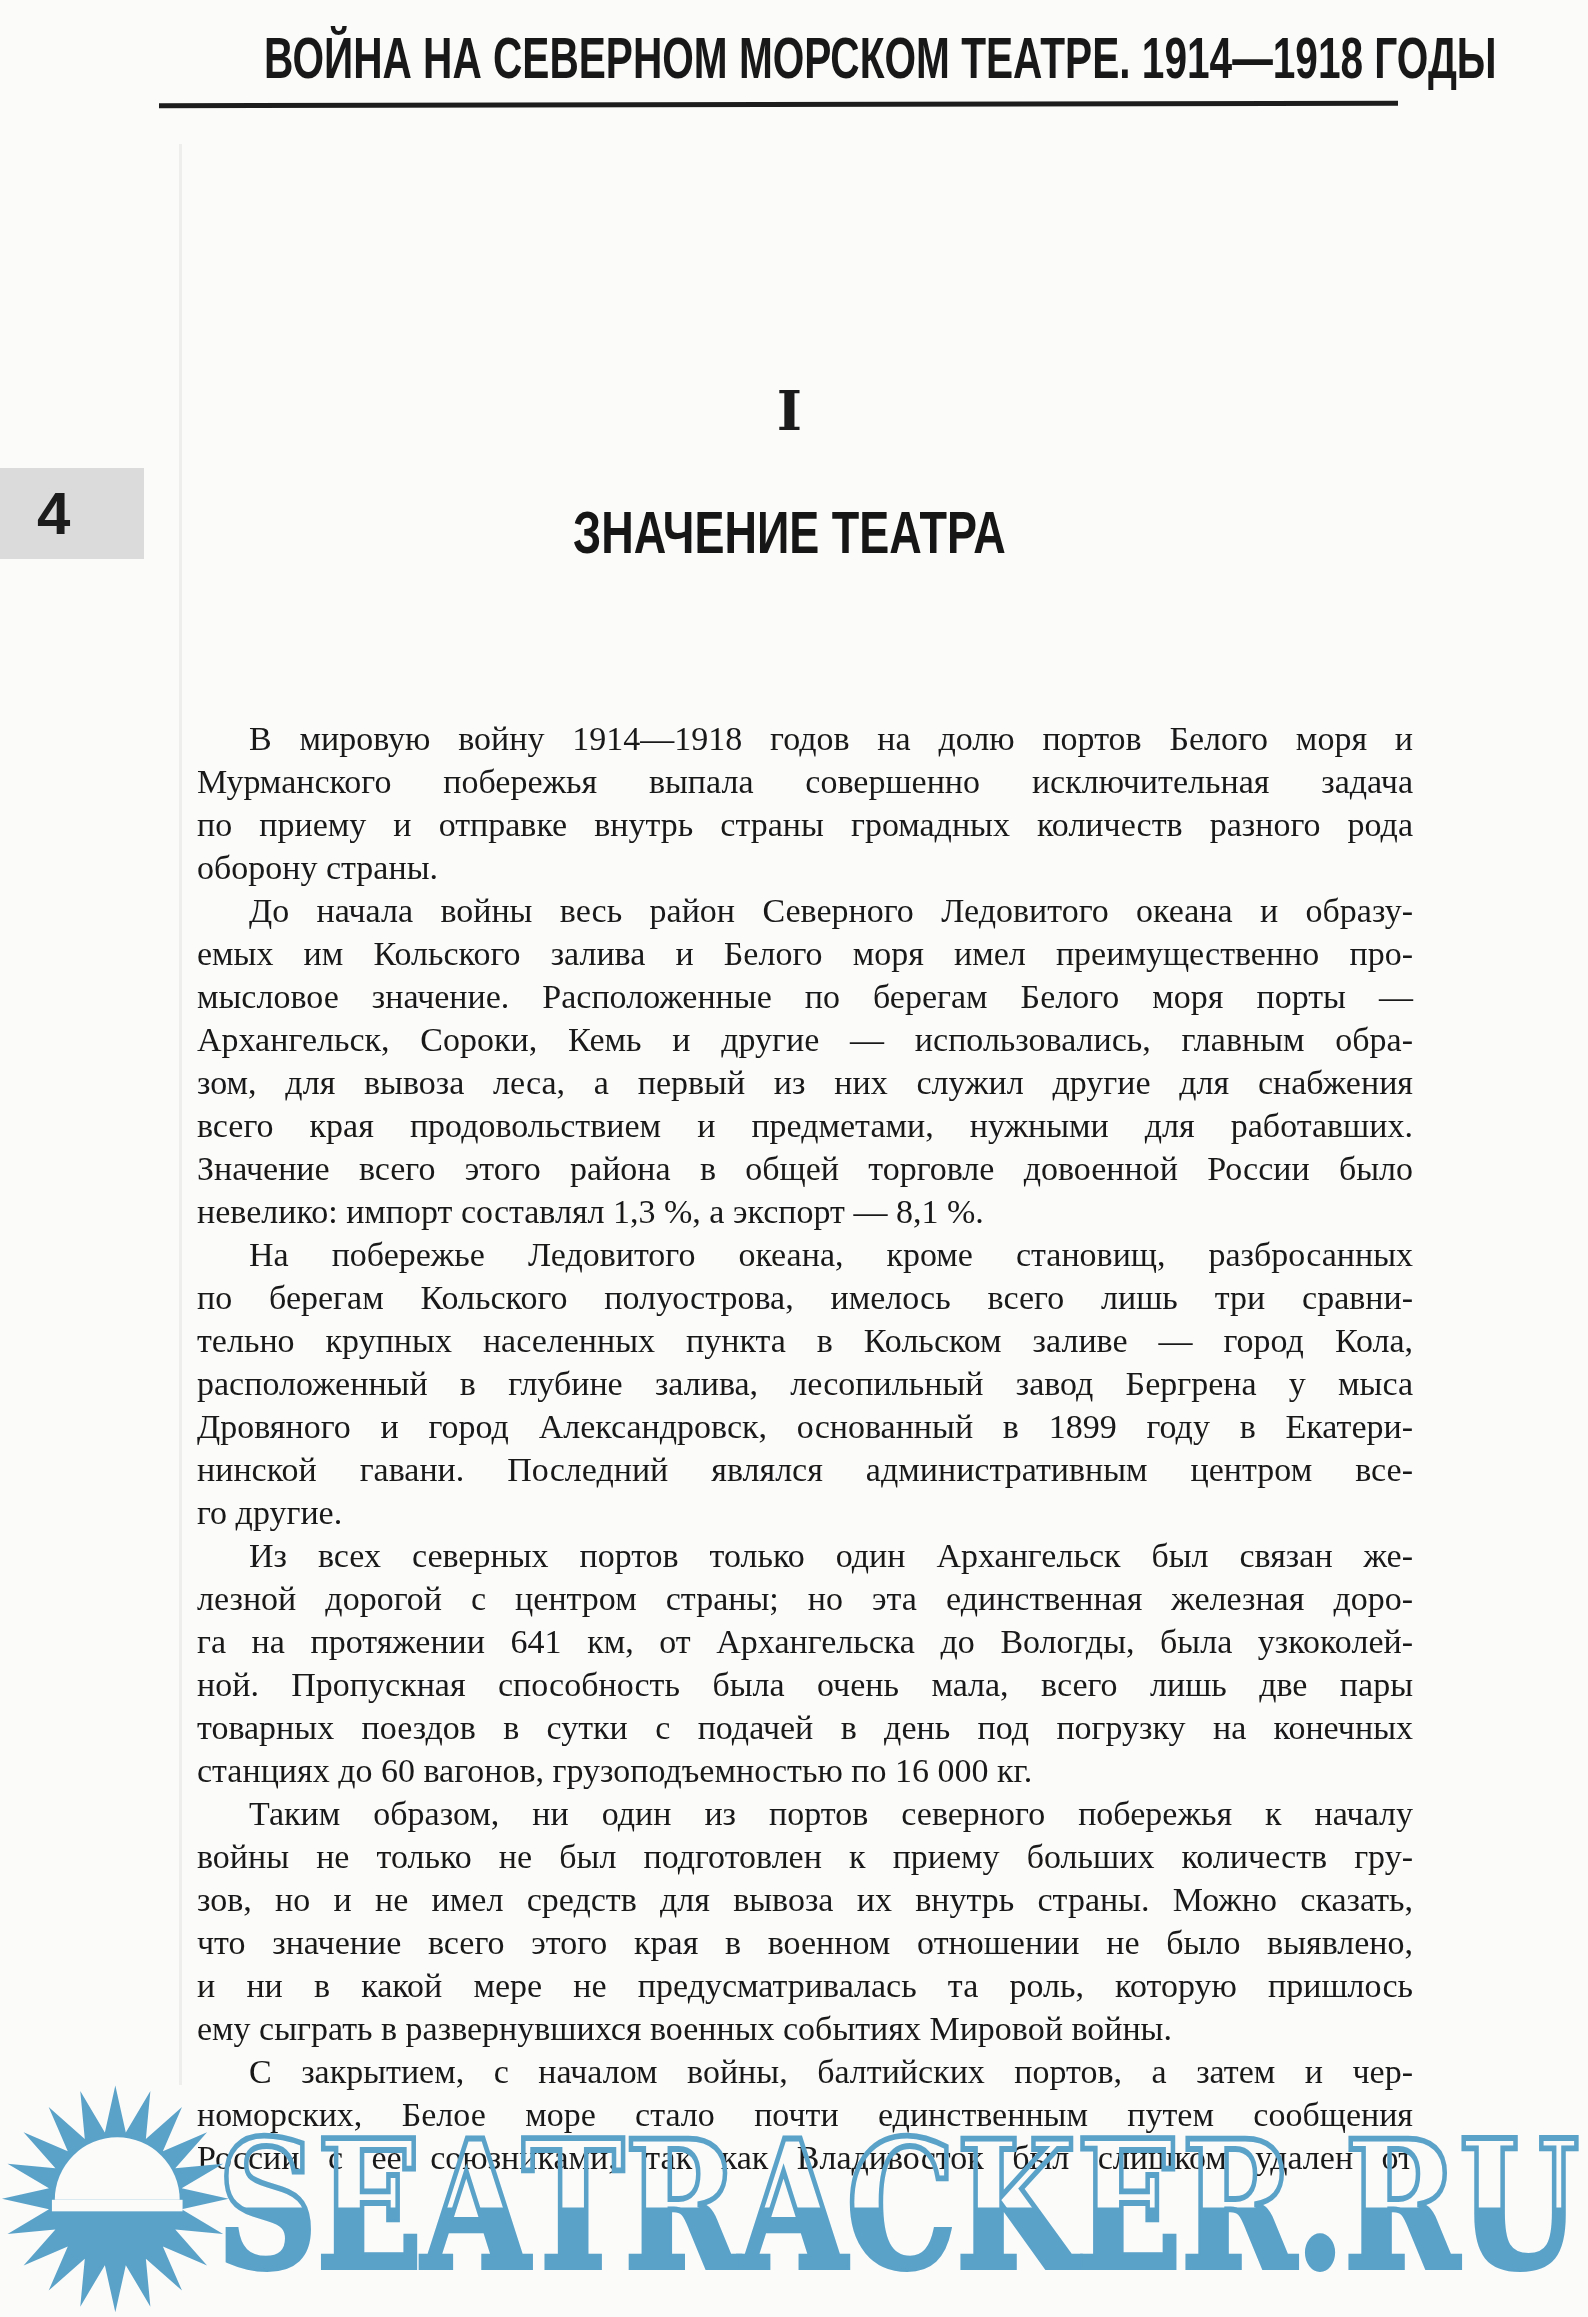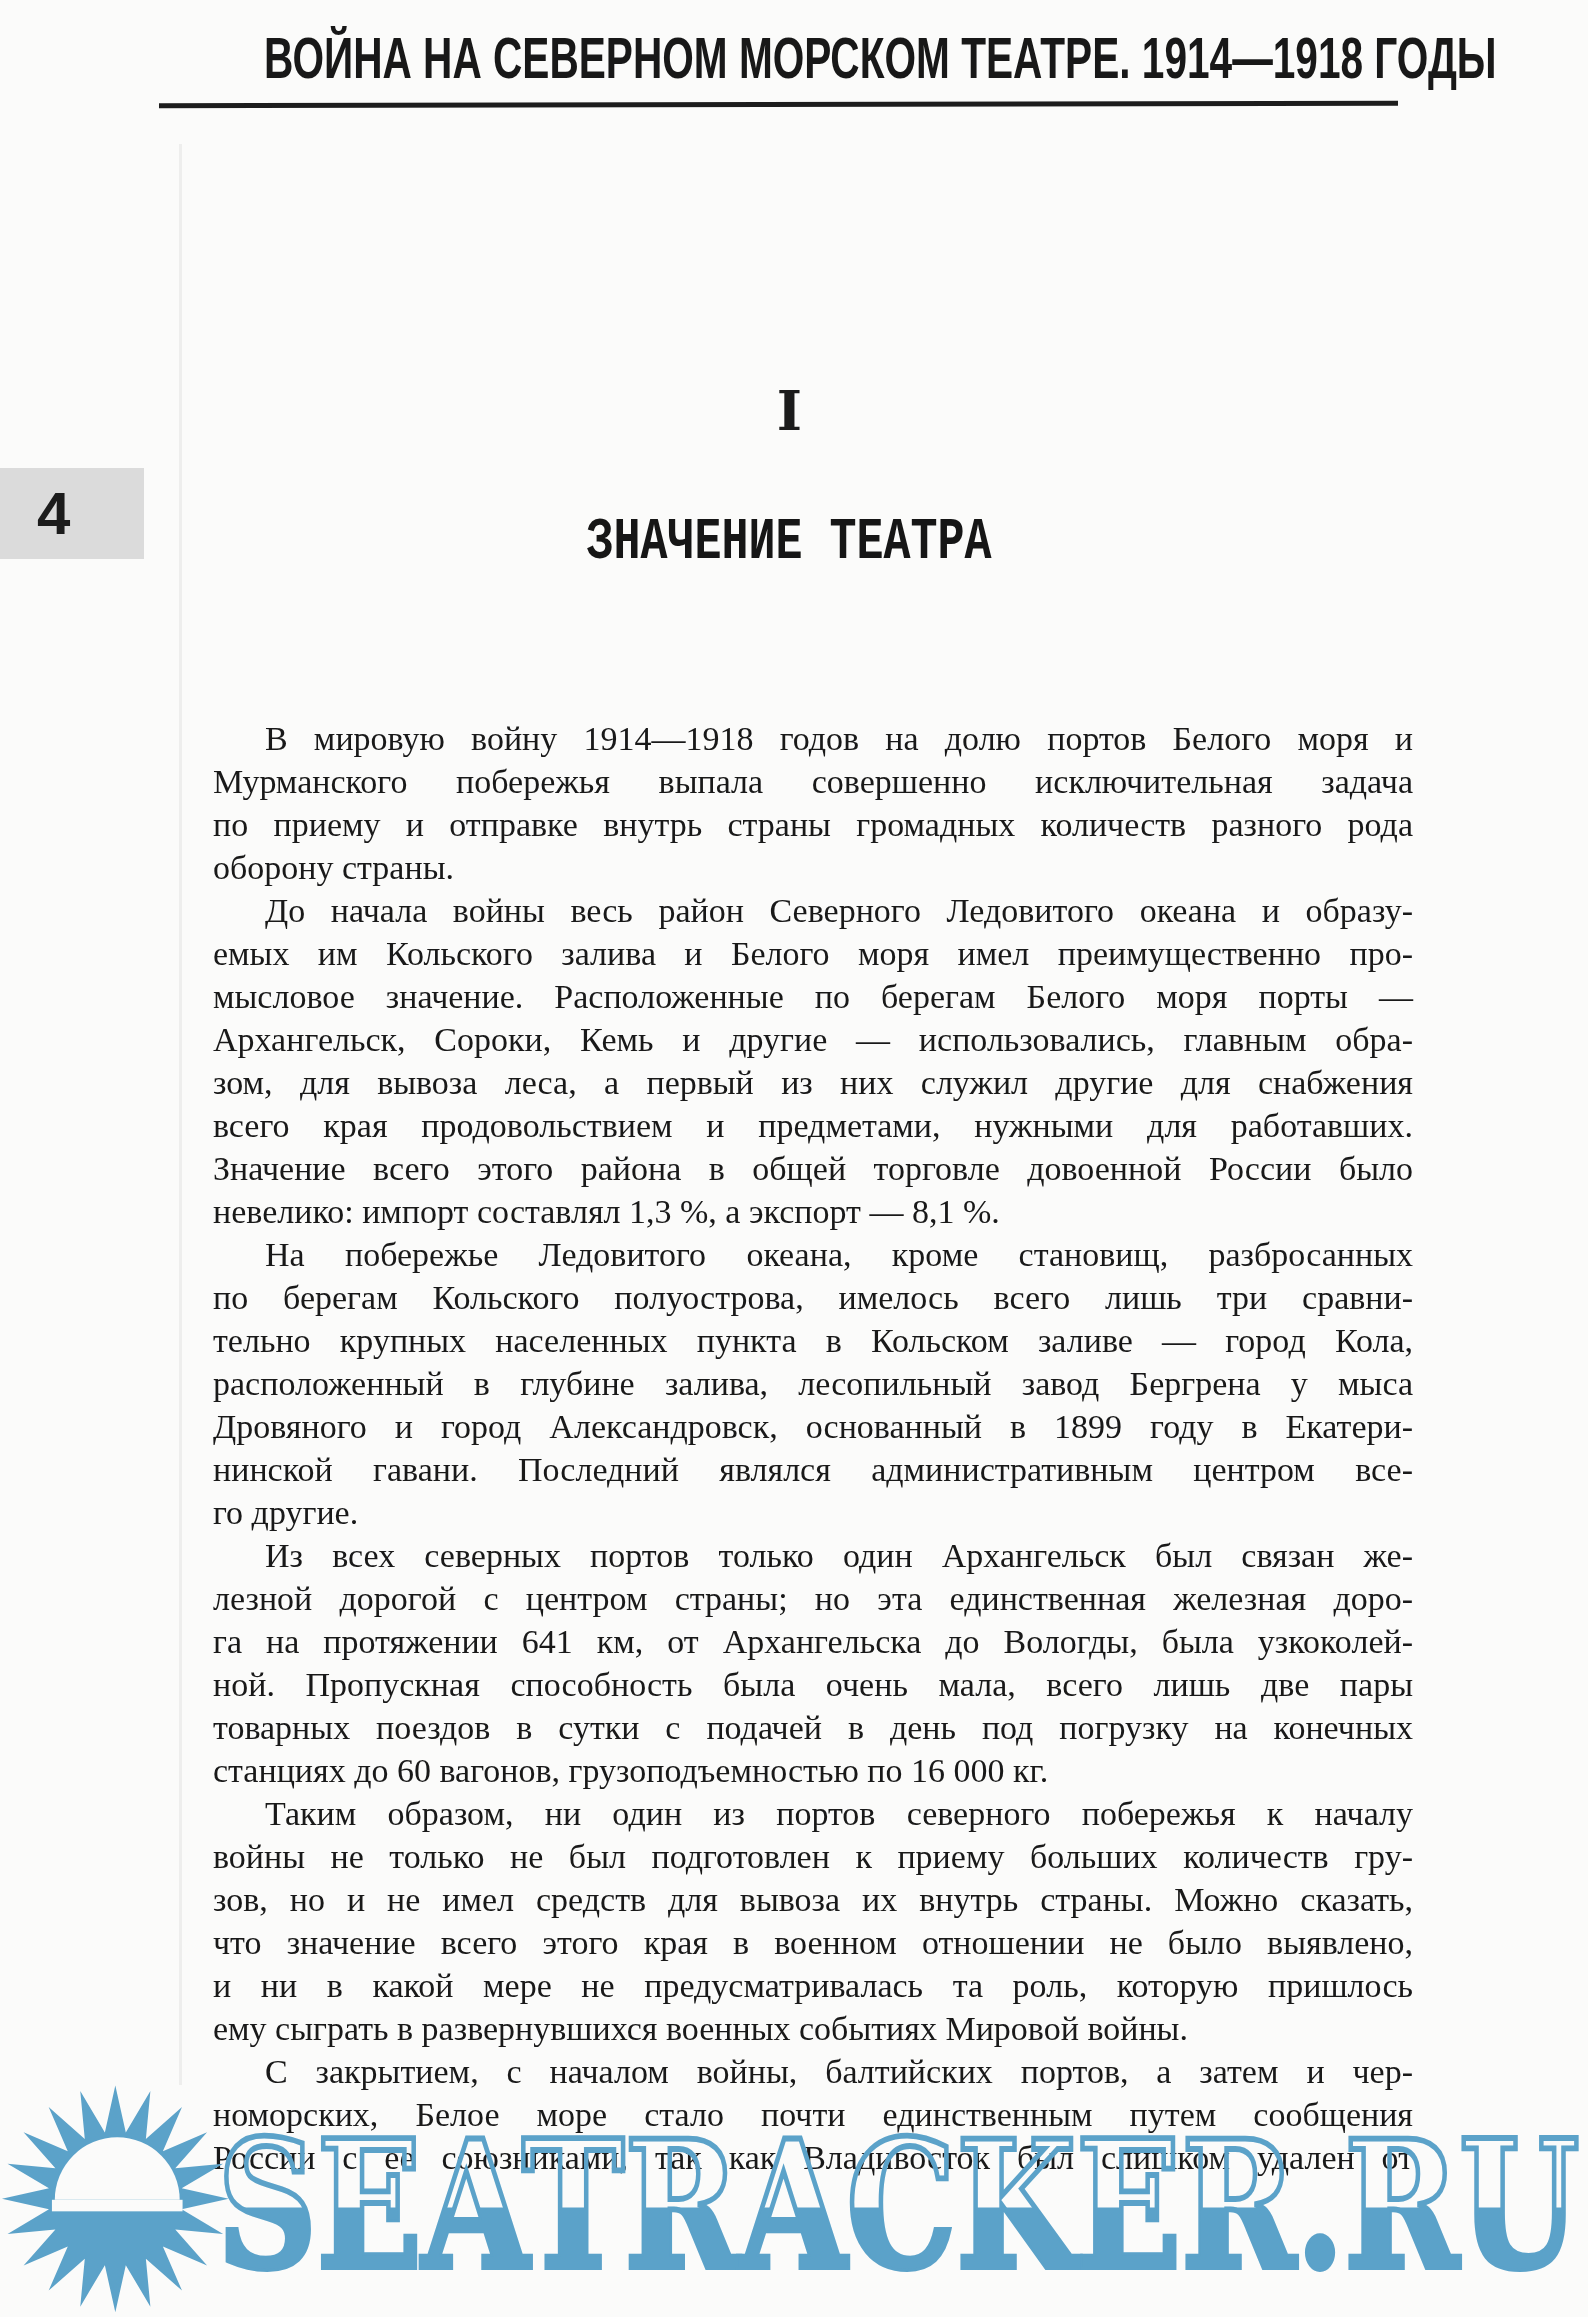--- a/index.html
+++ b/index.html
@@ -41,37 +41,36 @@
     font-weight:bold;font-size:60px;color:#1c1c1c;
   }
   .pagenum-box span{display:inline-block;margin-left:37px;}
 
   .centered{position:absolute;left:0;width:1579px;text-align:center;}
   .chapter-num{
     top:384px;font-family:"DejaVu Serif", serif;
     font-weight:bold;font-size:54px;line-height:54px;color:#1b1b1b;
   }
   .chapter-title{
-    top:503px;font-family:Liberation Mono, monospace;
+    top:503px;font-family:Liberation Sans, sans-serif;
     font-weight:bold;font-size:60px;line-height:60px;color:#161616;
     white-space:nowrap;
-    margin-top:9px;
   }
   .chapter-title .ct-inner{display:inline-block;transform:scale(0.75,1);transform-origin:center;}
 
   
   .body-text{
     position:absolute;left:197px;top:717px;width:1216px;
     font-family:"Liberation Serif", serif;
     font-size:34px;line-height:43px;color:#191919;
   }
   .body-text .line{
     text-align:justify;
     text-align-last:justify;
-    height:43px;overflow:visible;white-space:normal;margin-left:16px;
+    height:43px;overflow:visible;white-space:normal;
   }
   .body-text .line.first{text-indent:52px;}
   .body-text .line.last{text-align:right;text-align-last:left;}
 
   
   .watermark{position:absolute;left:0;top:0;z-index:5;pointer-events:none;}
   .wm-text{
     font-family:"DejaVu Serif", serif;
     font-weight:bold;
   }

